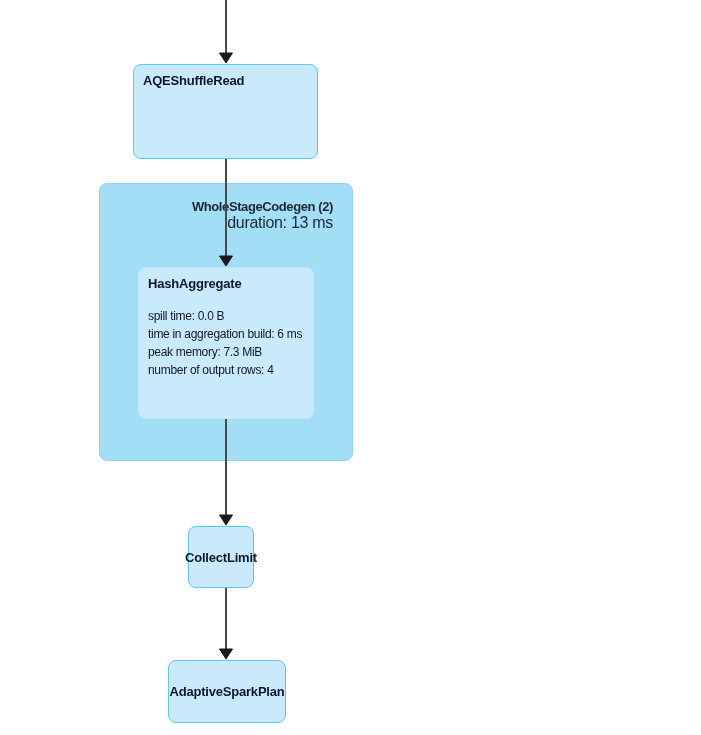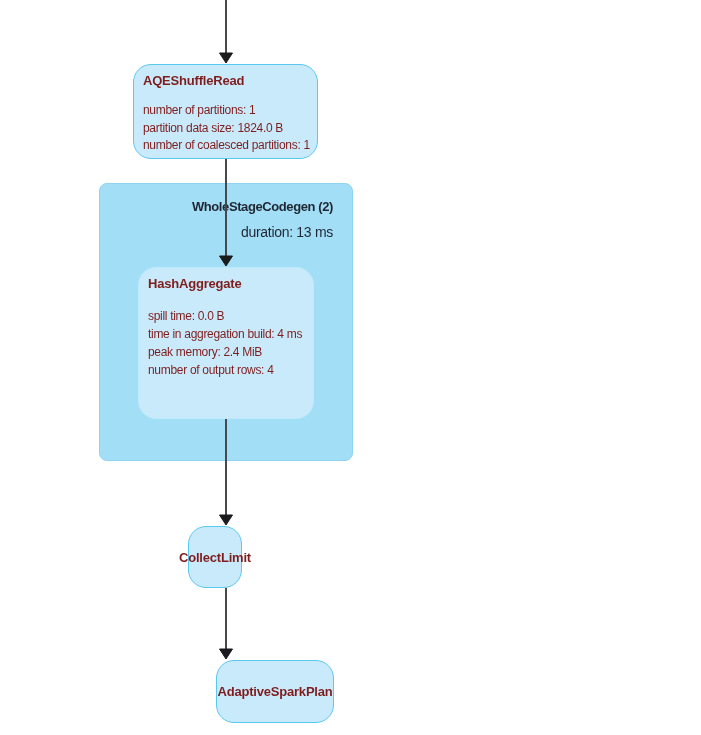--- a/index.html
+++ b/index.html
@@ -13,22 +13,22 @@
     width: 701px;
     height: 735px;
     background: #ffffff;
     overflow: hidden;
   }
   .node {
     position: absolute;
     box-sizing: border-box;
     background: #c9eafb;
     border: 1.5px solid #5ac8ef;
-    border-radius: 18px;
-    color: #7f1d1d;
+    border-radius: 8px;
+    color: #0f172a;
     z-index: 2;
   }
   .node-title {
     font-size: 13px;
     font-weight: bold;
     letter-spacing: -0.2px;
     white-space: nowrap;
   }
   .node-body {
     padding: 8px 9px;
@@ -59,38 +59,37 @@
     text-align: right;
     color: #1f2733;
   }
   .cluster-title {
     font-size: 13px;
     font-weight: bold;
     letter-spacing: -0.4px;
     white-space: nowrap;
   }
   .cluster-duration {
-    margin-top: 10px;
-    font-size: 14px;
+    font-size: 16px;
     letter-spacing: -0.3px;
     white-space: nowrap;
   }
   #node-aqe-shuffle-read  { left: 133px; top: 64px;  width: 185px; height: 95px; }
   #node-hash-aggregate {
     left: 138px; top: 267px; width: 176px; height: 152px;
     border-color: #bfeafb;
   }
   #node-hash-aggregate .metrics { margin-top: 16px; line-height: 18px; }
   .node-small {
     display: flex;
     align-items: center;
     justify-content: center;
   }
-  #node-collect-limit       { left: 188px; top: 526px; width: 54px;  height: 62px; }
-  #node-adaptive-spark-plan { left: 168px; top: 660px; width: 118px; height: 63px; margin-left: 48px; }
+  #node-collect-limit       { left: 188px; top: 526px; width: 66px;  height: 62px; }
+  #node-adaptive-spark-plan { left: 168px; top: 660px; width: 118px; height: 63px; }
   #edges-overlay {
     position: absolute;
     left: 0;
     top: 0;
     z-index: 5;
     pointer-events: none;
   }
   .edge-line { stroke: #47494d; stroke-width: 2px; }
   .edge-head { fill: #1a1b1d; stroke: #1a1b1d; }
 </style>
@@ -102,35 +101,30 @@
   <div class="cluster">
     <div class="cluster-label">
       <div class="cluster-title">WholeStageCodegen (2)</div>
       <div class="cluster-duration">duration: 13 ms</div>
     </div>
   </div>
 
   <div class="node" id="node-aqe-shuffle-read">
     <div class="node-body">
       <div class="node-title">AQEShuffleRead</div>
-      <div class="metrics">
-        <div>number of partitions: 1</div>
-        <div>partition data size: 1824.0 B</div>
-        <div>number of coalesced partitions: 1</div>
-      </div>
     </div>
   </div>
 
   <div class="node" id="node-hash-aggregate">
     <div class="node-body">
       <div class="node-title">HashAggregate</div>
       <div class="metrics">
         <div>spill time: 0.0 B</div>
-        <div>time in aggregation build: 4 ms</div>
-        <div>peak memory: 2.4 MiB</div>
+        <div>time in aggregation build: 6 ms</div>
+        <div>peak memory: 7.3 MiB</div>
         <div>number of output rows: 4</div>
       </div>
     </div>
   </div>
 
   <div class="node node-small" id="node-collect-limit">
     <div class="node-title">CollectLimit</div>
   </div>
 
   <div class="node node-small" id="node-adaptive-spark-plan">

